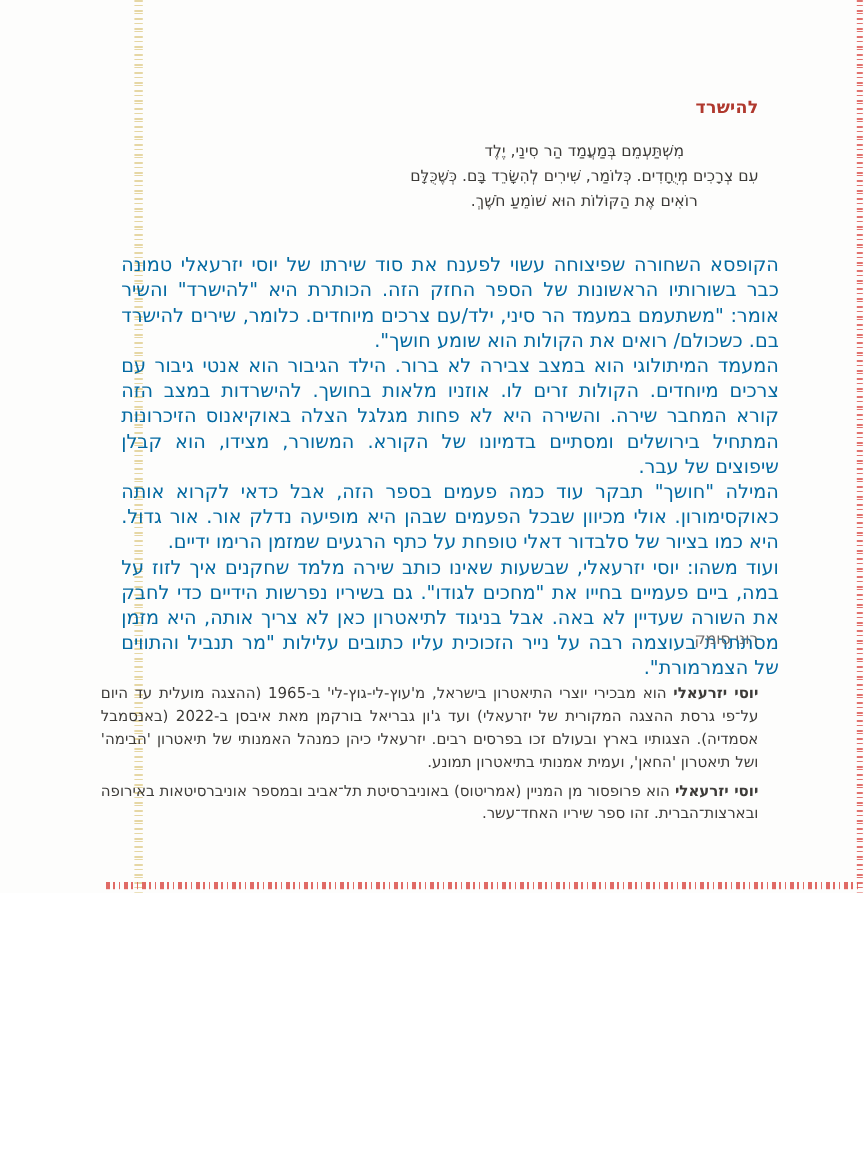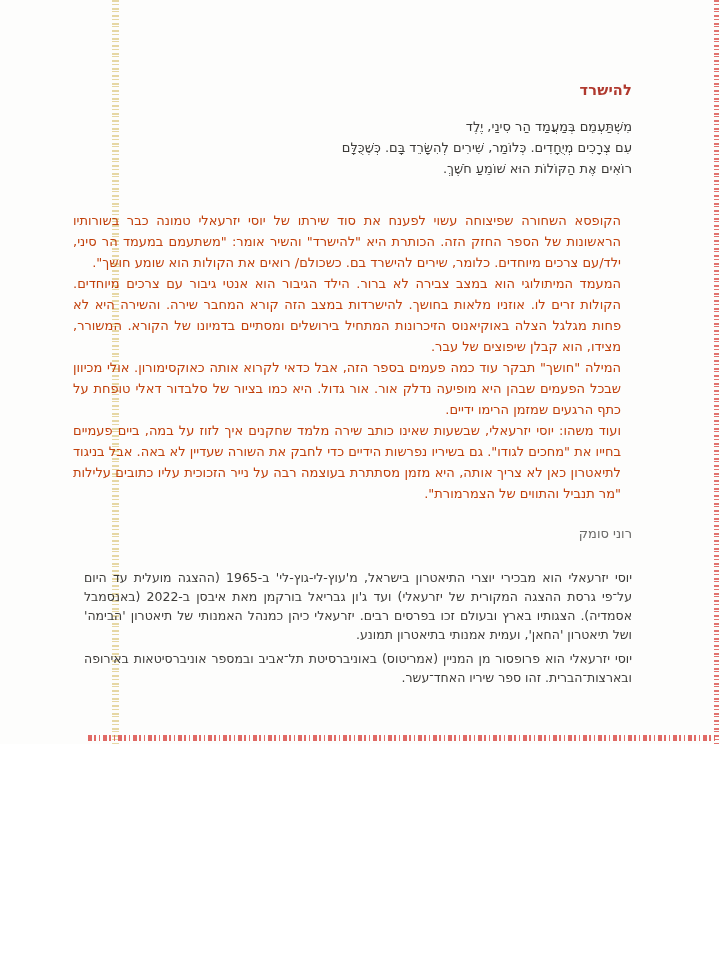--- a/index.html
+++ b/index.html
@@ -27,31 +27,31 @@
   .edge-bottom { position: absolute; left: 88px; right: 2px; bottom: 3px; height: 6px;
     background-image: repeating-linear-gradient(90deg,
       var(--border-red, #dd5a55) 0 4px, transparent 4px 6px,
       var(--border-red, #dd5a55) 6px 8px, transparent 8px 11px,
       var(--border-red, #dd5a55) 11px 12px, transparent 12px 15px);
     opacity: .9; }
 
   
   .title { position: absolute; top: 82px; right: 88px; direction: rtl;
     color: var(--title-red, #b0392e); font-size: 14.5px; font-weight: bold; letter-spacing: .2px; }
-  .epigraph { position: absolute; top: 116px; right: 88px; direction: rtl; text-align: right;
+  .epigraph { position: absolute; top: 116px; right: 88px; direction: rtl; text-align: center;
     color: #3d3b38; font-size: 13px; line-height: 21px; }
-  .blurb { position: absolute; top: 210px; right: 99px; width: 548px; direction: rtl;
-    text-align: justify; color: #c2410c; font-size: 13px; line-height: 21px; }
+  .blurb { position: absolute; top: 210px; right: 71px; width: 548px; direction: rtl;
+    text-align: justify; color: #0369a1; font-size: 16px; line-height: 21px; }
   .blurb p { margin: 0; }
   .signature { position: absolute; top: 526px; right: 88px; direction: rtl;
     color: #6b6a68; font-size: 13px; font-weight: normal; }
   .bio { position: absolute; top: 568px; right: 88px; width: 548px; direction: rtl;
     text-align: justify; color: #3d3b38; font-size: 12.5px; line-height: 19px; }
   .bio p + p { margin-top: 5px; }
-  .bio b { font-weight: normal; }
+  .bio b { font-weight: bold; }
 
   
   .logo-line { position: absolute; top: 794px; right: 155px; width: 2px; height: 46px; background: #3a3a3a; }
   .logo-square { position: absolute; top: 792px; right: 108px; width: 42px; height: 46px;
     background: var(--logo-red, #cd2b26); display: flex; align-items: center; justify-content: center; }
   .logo-square .pi { color: #ffffff; font-family: "DejaVu Serif", serif; font-style: italic;
     font-size: 30px; line-height: 1; transform: translateY(-1px); }
   .pub-name { position: absolute; top: 845px; right: 112px; direction: rtl;
     color: #1b1b1b; font-size: 16.5px; font-weight: 800; }
   .pub-series { position: absolute; top: 869px; right: 112px; direction: rtl;

